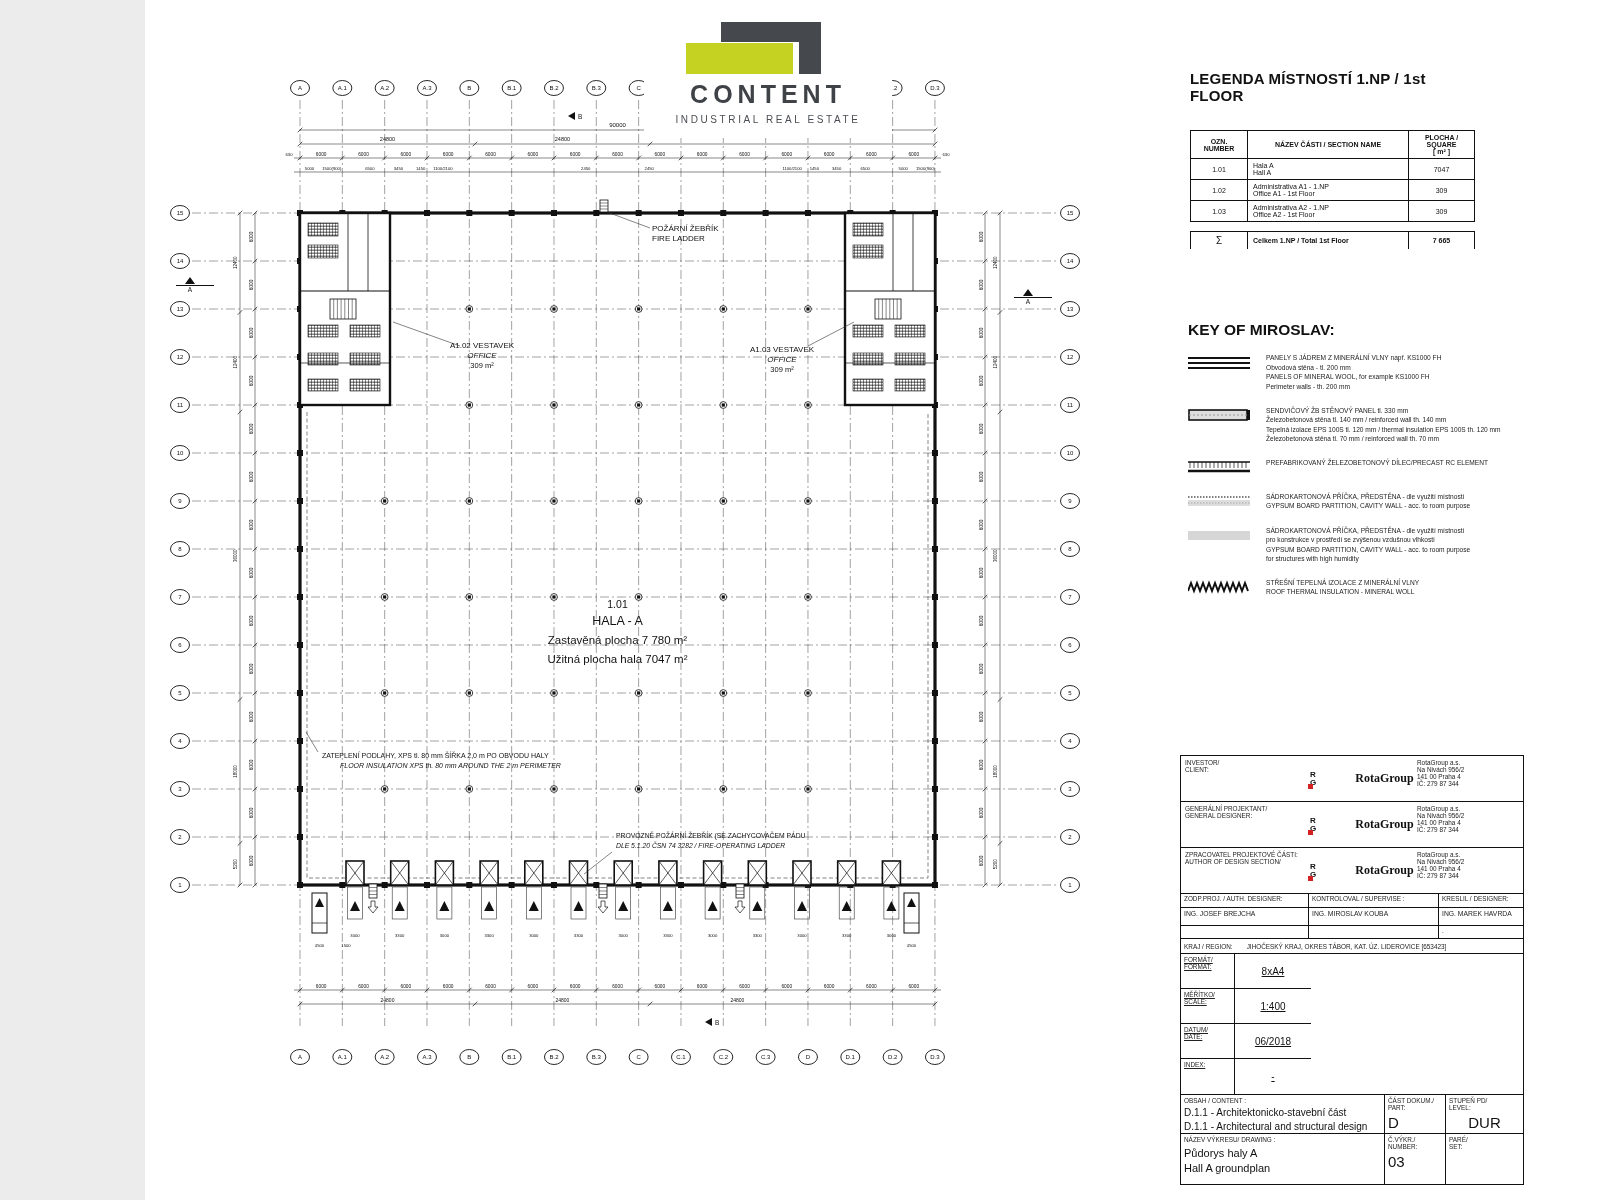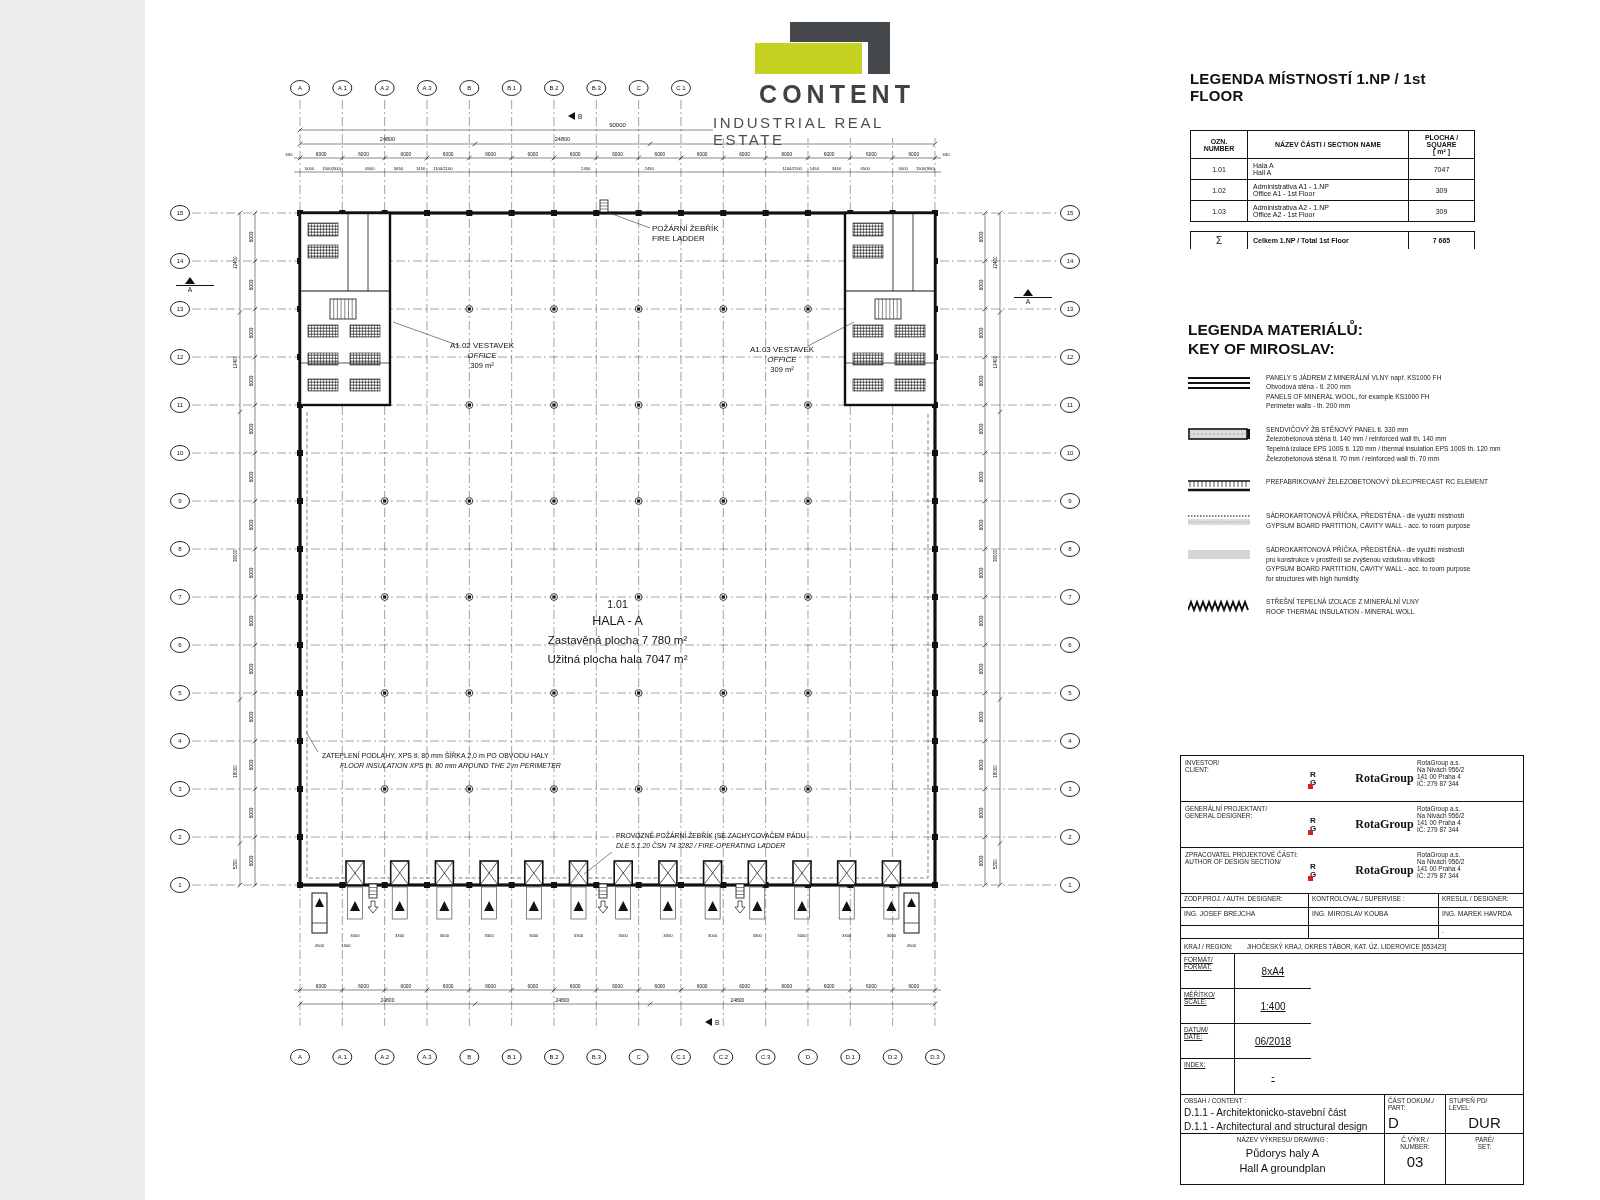--- a/index.html
+++ b/index.html
@@ -2,26 +2,26 @@
 <html><head>
 <meta charset="utf-8">
 <style>
   html,body{margin:0;padding:0;background:#fff;}
   .page{position:relative;width:1600px;height:1200px;background:#fff;overflow:hidden;
         font-family:"Liberation Sans",sans-serif;color:#111;}
   .left-strip{position:absolute;left:0;top:0;width:145px;height:1200px;background:#ececec;}
   .pre{white-space:pre-line;}
 
   
-  .logo{position:absolute;left:713px;top:12px;width:248px;height:126px;background:#fff;z-index:6;}
+  .logo{position:absolute;left:644px;top:12px;width:248px;height:126px;background:#fff;z-index:6;}
   .logo .mark{position:absolute;left:0;top:0;width:248px;height:70px;}
   .logo .word{position:absolute;left:0;top:68px;width:248px;text-align:center;
               font-size:25px;font-weight:bold;letter-spacing:5px;color:#3f4347;}
-  .logo .tag{position:absolute;left:0;top:102px;width:248px;
-             font-size:15px;letter-spacing:2.6px;color:#4a4e53;}
+  .logo .tag{position:absolute;left:0;top:102px;width:248px;text-align:center;
+             font-size:10px;letter-spacing:2.6px;color:#4a4e53;}
 
   
   .room-legend{position:absolute;left:1190px;top:70px;width:285px;z-index:5;}
   .room-legend h2{margin:0 0 26px 0;font-size:15px;letter-spacing:.2px;}
   .rl-table{border:1.6px solid #111;}
   .rl-row{display:flex;border-bottom:1px solid #111;}
   .rl-row:last-child{border-bottom:none;}
   .rl-c1{width:52px;border-right:1px solid #111;display:flex;align-items:center;justify-content:center;
          text-align:center;font-size:7px;padding:3px 2px;}
   .rl-c2{width:150px;border-right:1px solid #111;display:flex;align-items:center;
@@ -64,21 +64,21 @@
   .tb-pj-right>div{border-bottom:1px solid #111;border-right:1px solid #111;padding:2px 3px;text-decoration:underline;}
   .tb-pj-right>div:nth-child(2n){border-right:none;display:flex;align-items:center;justify-content:center;
       font-size:10px;color:#111;}
   .tb-pj-right>div:nth-child(7),.tb-pj-right>div:nth-child(8){border-bottom:none;}
   .tb-crow{display:flex;height:38px;border-bottom:1px solid #111;}
   .tb-crow .c-main{flex:1;padding:2px 3px;border-right:1px solid #111;}
   .tb-crow .c-main .big{font-size:10px;color:#111;margin-top:2px;line-height:1.35;}
   .tb-crow .c-a{width:54px;padding:2px 3px;border-right:1px solid #111;}
   .tb-crow .c-b{width:71px;padding:2px 3px;}
   .cell-big{font-size:15px;color:#111;margin-top:3px;}
-  .tb-drow{display:flex;height:50px;text-align:center;}
+  .tb-drow{display:flex;height:50px;}
   .tb-drow .c-main{flex:1;padding:2px 3px;border-right:1px solid #111;}
   .tb-drow .c-a{width:54px;padding:2px 3px;border-right:1px solid #111;}
   .tb-drow .c-b{width:71px;padding:2px 3px;}
   .tb-drow .big2{font-size:11px;color:#111;margin-top:3px;line-height:1.4;}
 
   svg text{font-family:"Liberation Sans",sans-serif;fill:#111;}
 </style>
 </head>
 <body>
 
@@ -782,21 +782,20 @@
       </div>
     </div>
     <div class="rl-total rl-row">
       <div class="rl-c1">Σ</div>
       <div class="rl-c2" style="font-weight:bold">Celkem 1.NP / Total 1st Floor</div>
       <div class="rl-c3" style="font-weight:bold">7 665</div>
     </div>
   </div>
 
   <div class="materials">
-    <h2>LEGENDA MATERIÁLŮ:</h2>
     <h2>KEY OF MIROSLAV:</h2>
 
     <div class="mat-item">
       <div class="mat-sw">
         <svg class="sw" width="62" height="16" viewBox="0 0 62 16">
           <line x1="0" y1="3" x2="62" y2="3" stroke="#111" stroke-width="2.2"></line>
           <line x1="0" y1="8" x2="62" y2="8" stroke="#111" stroke-width="2.2"></line>
           <line x1="0" y1="13" x2="62" y2="13" stroke="#111" stroke-width="2.2"></line>
         </svg>
       </div>

